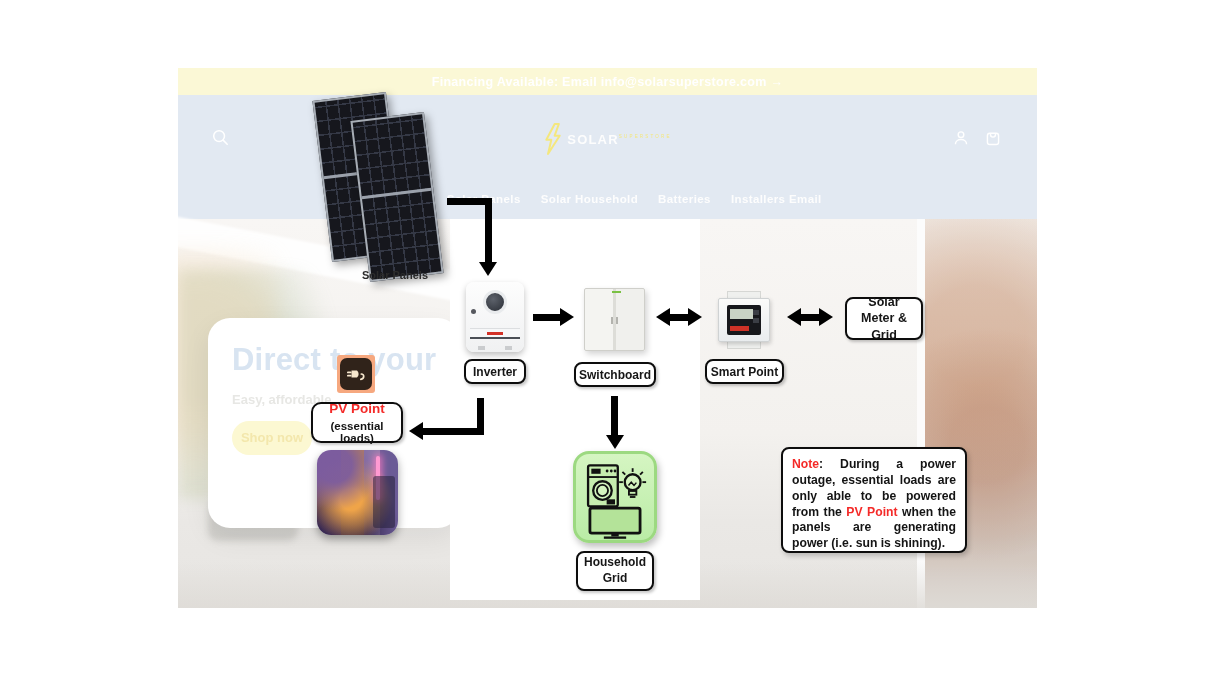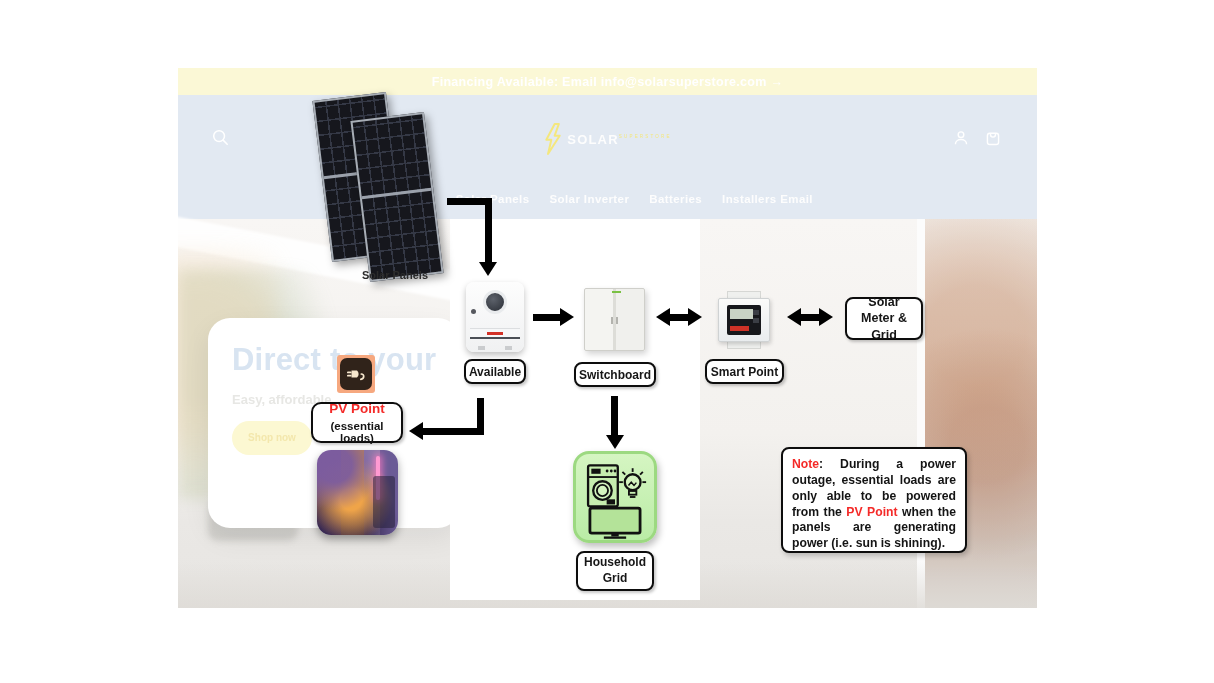--- a/index.html
+++ b/index.html
@@ -45,21 +45,21 @@
                           linear-gradient(180deg,#f0ebe6 0%,#e5d8cf 22%,#d9c5b8 45%,#d3bcae 62%,#cfc1b7 82%,#d9d0ca 100%); }
   .floor { position:absolute; left:0; bottom:0; width:859px; height:46px;
            background:linear-gradient(180deg, rgba(226,223,219,.0), rgba(222,219,214,.85)); }
 
   
   .card { position:absolute; left:30px; top:99px; width:252px; height:210px; background:#ffffff; border-radius:22px;
           box-shadow:0 10px 28px rgba(0,0,0,.07); padding:23px 0 0 24px; }
   .card h1 { color:#d8e4f1; font-size:31px; line-height:1.22; font-weight:bold; letter-spacing:.2px; }
   .card .sub { margin-top:13px; color:#e7e7e4; font-size:13px; font-weight:600; white-space:nowrap; }
   .cta { margin-top:14px; width:80px; height:34px; border-radius:17px; background:#fcf8d2; border:none;
-         color:#f3e7ac; font-weight:bold; font-size:10px; font-family:inherit; }
+         color:#f3e7ac; font-weight:bold; font-size:13px; font-family:inherit; }
 
   
   .diagram { position:absolute; left:0; top:0; width:1214px; height:683px; }
   .backdrop { position:absolute; left:450px; top:219px; width:250px; height:381px; background:#ffffff; }
 
   
   .aline { position:absolute; background:#000; }
   .tri-r { position:absolute; width:0; height:0; border-top:9px solid transparent; border-bottom:9px solid transparent; border-left:14px solid #000; }
   .tri-l { position:absolute; width:0; height:0; border-top:9px solid transparent; border-bottom:9px solid transparent; border-right:14px solid #000; }
   .tri-d { position:absolute; width:0; height:0; border-left:9px solid transparent; border-right:9px solid transparent; border-top:14px solid #000; }
@@ -182,21 +182,21 @@
     </span>
     <span class="ic ic-cart">
       <svg width="18" height="18" viewBox="0 0 20 20">
           <rect x="3.8" y="4.8" width="12.4" height="12.4" rx="2.6" fill="none" stroke="#fff" stroke-width="1.6"></rect>
           <path d="M7.2 4.8 v1.4 a2.8 2.8 0 0 0 5.6 0 V4.8" fill="none" stroke="#fff" stroke-width="1.6"></path>
         </svg>
     </span>
     <nav class="nav">
       <a href="#">Home</a>
       <a href="#">Solar Panels</a>
-      <a href="#">Solar Inverter</a>
+      <a href="#">Solar Household</a>
       <a href="#">Batteries</a>
       <a href="#">Installers Email</a>
     </nav>
   </div>
 
   <div class="hero">
     <div class="pergola"></div>
     <div class="greenery"></div>
     <div class="warmglow"></div>
     <div class="furniture"></div>
@@ -228,21 +228,21 @@
 
   <div class="inverter">
     <div class="inv-dial"></div>
     <div class="inv-dot"></div>
     <div class="inv-band">
         <div class="inv-red"></div>
       </div>
     <div class="inv-foot" style="left:12px;"></div>
     <div class="inv-foot" style="right:12px;"></div>
   </div>
-  <div class="dlabel lbl-inverter">Available</div>
+  <div class="dlabel lbl-inverter">Inverter</div>
 
   <div class="aline" style="left:533px; top:314px; width:28px; height:7px;"></div>
   <div class="tri-r" style="left:560px; top:308px;"></div>
 
   <div class="switchboard">
     <div class="swb-green"></div>
     <div class="swb-h1"></div>
     <div class="swb-h2"></div>
   </div>
   <div class="dlabel lbl-switchboard">Switchboard</div>

